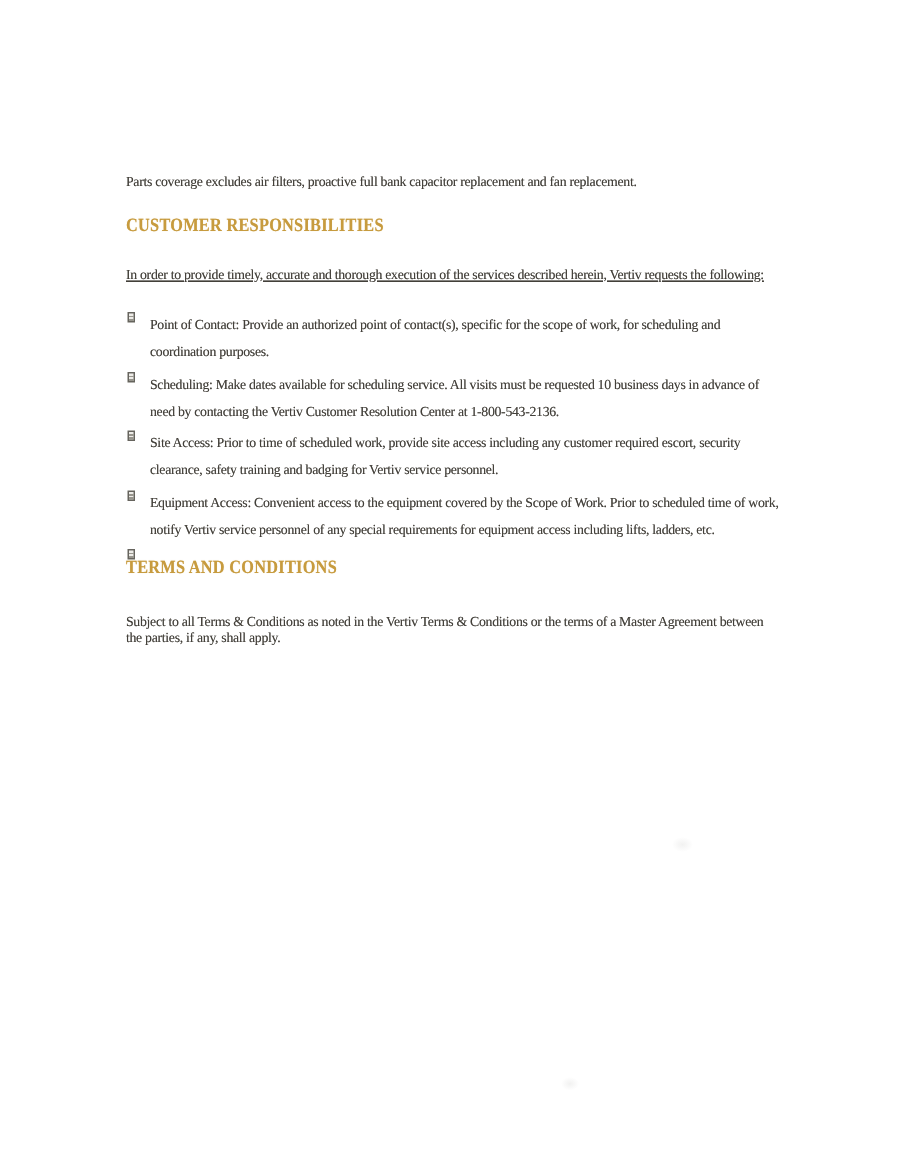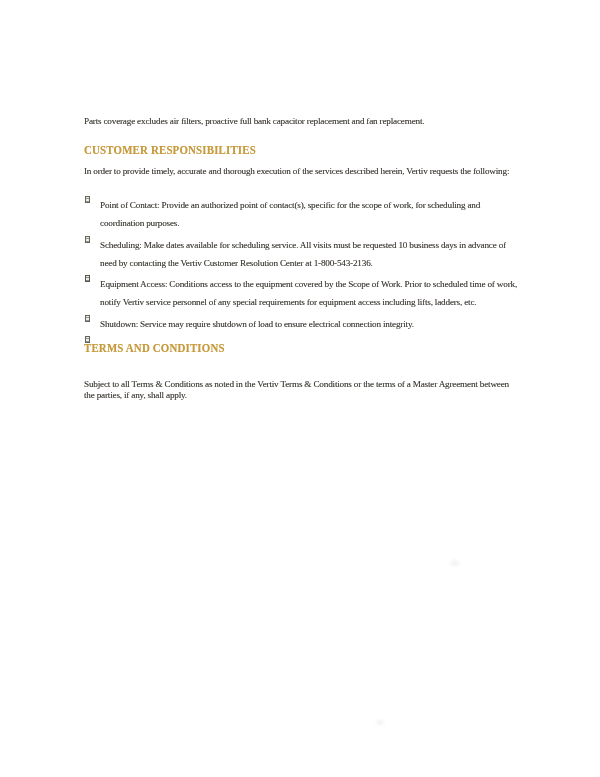--- a/index.html
+++ b/index.html
@@ -33,21 +33,21 @@
     font-weight: bold;
     color: #c79b3e;
     letter-spacing: 0.2px;
     transform: scaleX(0.87);
     transform-origin: left center;
     white-space: nowrap;
     text-shadow: 0 0 0.5px rgba(199,155,62,0.6);
   }
   .note { margin-bottom: 0; }
   h1.h-customer { margin-top: 15px; }
-  p.intro { margin-top: 8px; }
+  p.intro { margin-top: 20px; text-decoration: underline; }
   ul.req-list {
     list-style: none;
     margin-top: 17px;
   }
   ul.req-list li {
     position: relative;
     padding-left: 16px;
     margin-bottom: 3.5px;
   }
   .tofu {
@@ -88,28 +88,25 @@
       <li>
         <span class="tofu"></span>
         <span class="body">Point of Contact: Provide an authorized point of contact(s), specific for the scope of work, for scheduling and coordination purposes.</span>
       </li>
       <li>
         <span class="tofu"></span>
         <span class="body">Scheduling: Make dates available for scheduling service. All visits must be requested 10 business days in advance of need by contacting the Vertiv Customer Resolution Center at 1-800-543-2136.</span>
       </li>
       <li>
         <span class="tofu"></span>
+        <span class="body">Site Access: Prior to time of scheduled work, provide site access including any customer required escort, security clearance, safety training and badging for Vertiv service personnel.</span>
       </li>
       <li>
         <span class="tofu"></span>
-        <span class="body">Equipment Access: Conditions access to the equipment covered by the Scope of Work. Prior to scheduled time of work, notify Vertiv service personnel of any special requirements for equipment access including lifts, ladders, etc.</span>
-      </li>
-      <li>
-        <span class="tofu"></span>
-        <span class="body">Shutdown: Service may require shutdown of load to ensure electrical connection integrity.</span>
+        <span class="body">Equipment Access: Convenient access to the equipment covered by the Scope of Work. Prior to scheduled time of work, notify Vertiv service personnel of any special requirements for equipment access including lifts, ladders, etc.</span>
       </li>
       <li>
         <span class="tofu"></span>
       </li>
     </ul>
 
     <h1 class="sec-heading h-terms">TERMS AND CONDITIONS</h1>
 
     <p class="body terms-body">Subject to all Terms &amp; Conditions as noted in the Vertiv Terms &amp; Conditions or the terms of a Master Agreement between the parties, if any, shall apply.</p>
 

